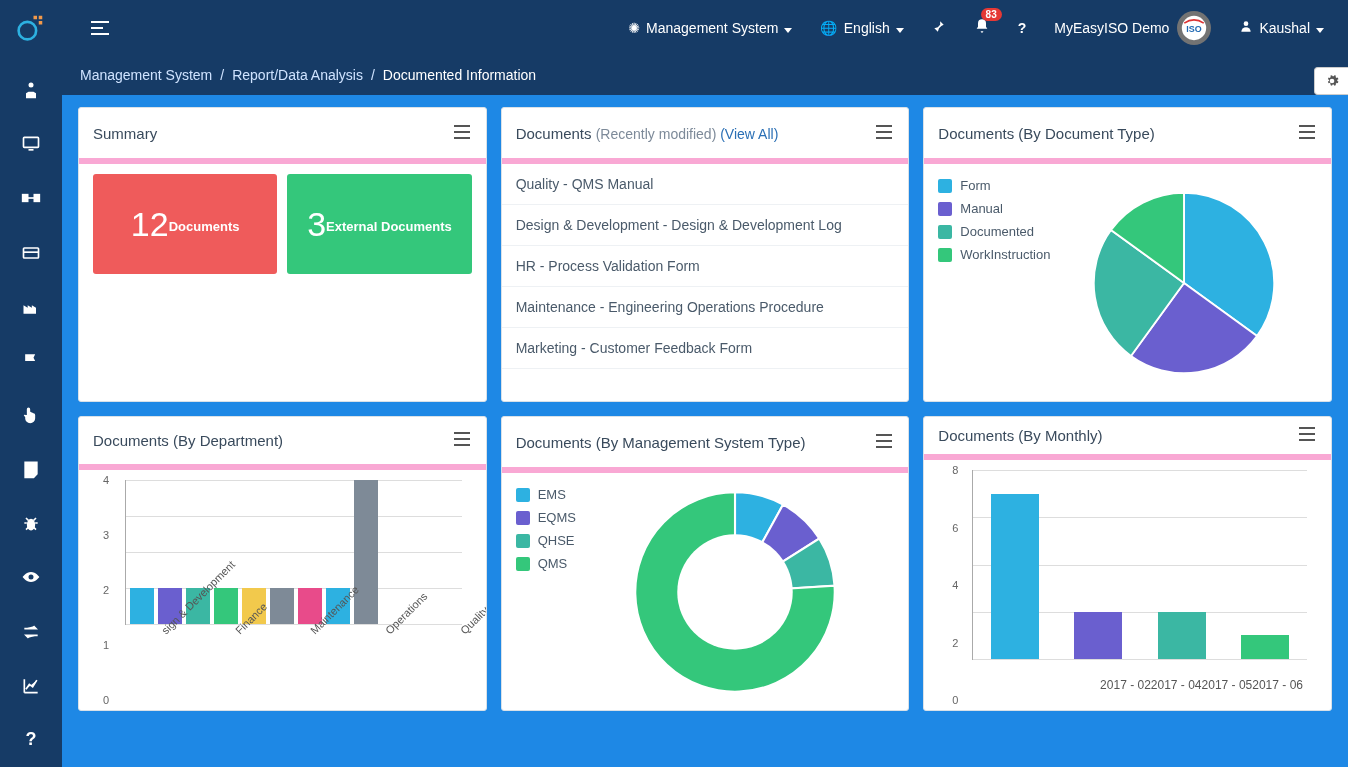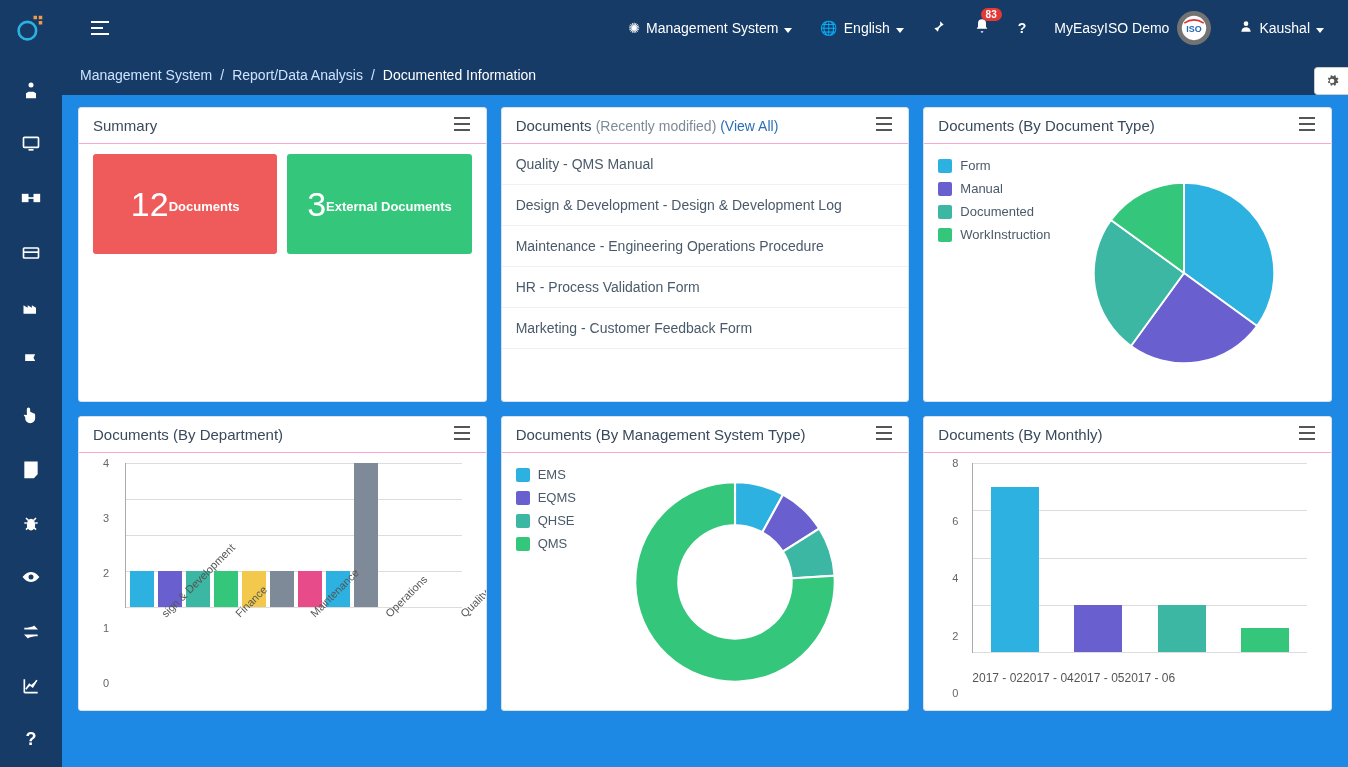--- a/index.html
+++ b/index.html
@@ -28,21 +28,21 @@
 .crumb-row { position:absolute; left:62px; right:0; top:55px; height:40px; background:#163b66; display:flex; align-items:center; padding:0 18px; color:#cfe3ff; font-size:14px; }
 .crumb-row .sep { margin:0 8px; color:#cfe3ff; }
 .crumb-row .cur { color:#fff; }
 .gear-pill { position:absolute; right:0; top:12px; width:34px; height:28px; background:#fff; border:1px solid #ccc; border-right:none; border-radius:4px 0 0 4px; display:flex; align-items:center; justify-content:center; cursor:pointer; }
 .gear-pill svg{width:14px;height:14px;fill:#555;}
 
 
 .content { position:absolute; left:62px; right:0; top:95px; bottom:0; padding:12px 16px; overflow:auto; }
 .grid { display:grid; grid-template-columns:repeat(3,1fr); grid-auto-rows:295px; gap:14px; }
 .card { background:#fff; border:1px solid #d9e1e8; border-radius:3px; display:flex; flex-direction:column; overflow:hidden; }
-.card-head { height:36px; border-bottom:1px solid #f9a8d4; display:flex; align-items:center; padding:0 14px; color:#394a5c; font-size:15px; }
+.card-head { height:56px; border-bottom:6px solid #f9a8d4; display:flex; align-items:center; padding:0 14px; color:#394a5c; font-size:15px; }
 .card-head .title-wrap{flex:1;}
 .card-head .subt { color:#7d8a99; font-size:14px; }
 .card-head .link { color:#2a6fb5; font-size:14px; cursor:pointer; }
 .card-menu { width:20px; text-align:center; cursor:pointer; }
 .card-menu svg{width:16px;height:14px;fill:#555;}
 .card-body { flex:1; position:relative; padding:10px 14px; }
 
 
 .tiles { display:flex; gap:10px; }
 .tile { flex:1; height:100px; border-radius:3px; color:#fff; display:flex; flex-direction:row; align-items:center; justify-content:center; }
@@ -73,21 +73,21 @@
 .xl{position:absolute;font-size:11px;color:#555;transform:rotate(-45deg);transform-origin:top left;white-space:nowrap;}
 .xlabels{position:absolute;left:32px;right:10px;bottom:0;height:72px;}
 
 
 .bars-month{position:relative;height:230px;padding-left:30px;}
 .mplot{position:absolute;left:34px;right:10px;top:0;bottom:40px;border-left:1px solid #aaa;border-bottom:1px solid #aaa;}
 .mgl{position:absolute;left:0;right:0;border-top:1px solid #ddd;}
 .mylab{position:absolute;left:14px;font-size:11px;color:#666;transform:translateY(-50%);}
 .mbars{position:absolute;left:0;right:0;bottom:0;height:100%;display:flex;align-items:flex-end;justify-content:space-around;}
 .mbar{width:48px;}
-.mxl{position:absolute;left:34px;right:22px;bottom:0;height:30px;display:flex;justify-content:flex-start;font-size:12px;color:#555;padding-top:8px;}
+.mxl{position:absolute;left:34px;right:14px;bottom:0;height:30px;display:flex;justify-content:flex-end;font-size:12px;color:#555;padding-top:8px;}
 
 </style>
 </head>
 <body>
 
 <div class="header">
   <div class="logo">
     <svg viewBox="0 0 32 32">
         <circle cx="13" cy="19" r="10" fill="none" stroke="#2db1e1" stroke-width="3"></circle>
         <rect x="20" y="2" width="4" height="4" fill="#f2994a"></rect>
@@ -267,22 +267,22 @@
         <div class="card-menu"><svg viewBox="0 0 16 14">
               <rect width="16" height="2"></rect>
               <rect y="6" width="16" height="2"></rect>
               <rect y="12" width="16" height="2"></rect>
             </svg></div>
       </div>
       <div class="card-body">
         <div class="rlist" id="recent-list">
             <div class="ritem">Quality - QMS Manual</div>
             <div class="ritem">Design &amp; Development - Design &amp; Development Log</div>
+            <div class="ritem">HR - Process Validation Form</div>
             <div class="ritem">Maintenance - Engineering Operations Procedure</div>
-            <div class="ritem">HR - Process Validation Form</div>
             <div class="ritem">Marketing - Customer Feedback Form</div>
           </div>
       </div>
     </div>
 
     <div class="card">
       <div class="card-head">
         <div class="title-wrap"><span>Documents (By Document Type)</span></div>
         <div class="card-menu"><svg viewBox="0 0 16 14">
               <rect width="16" height="2"></rect>

